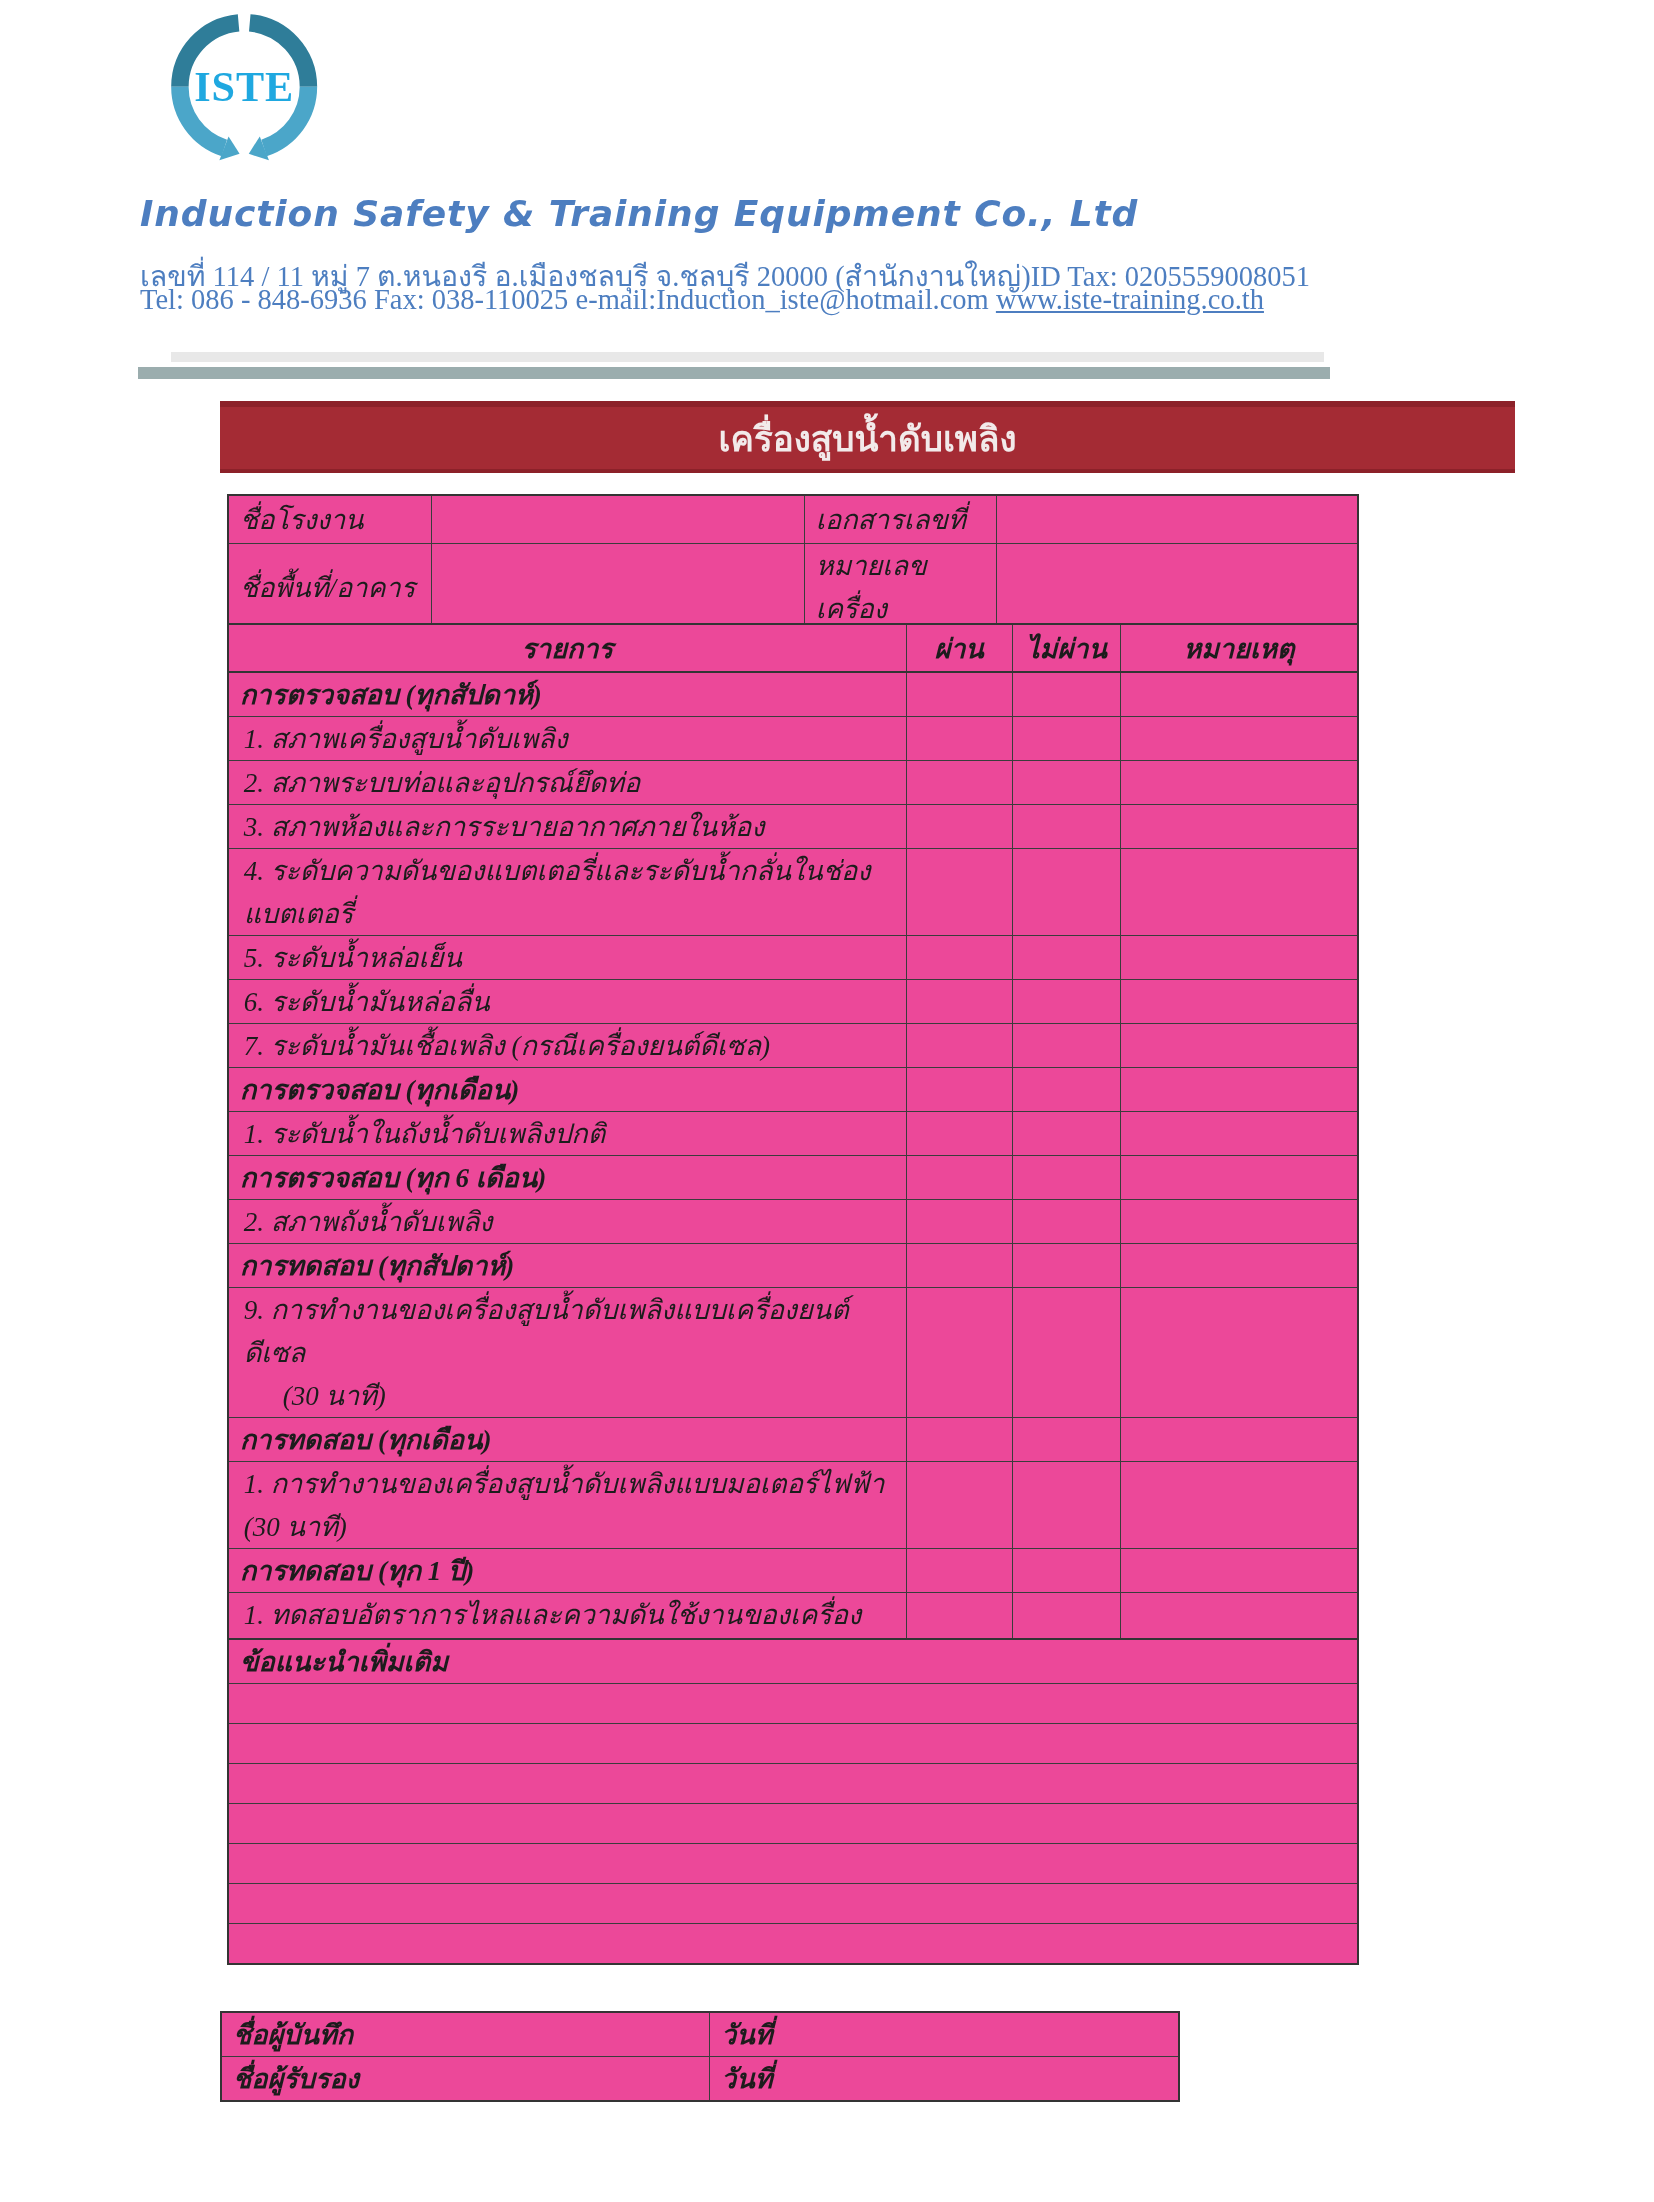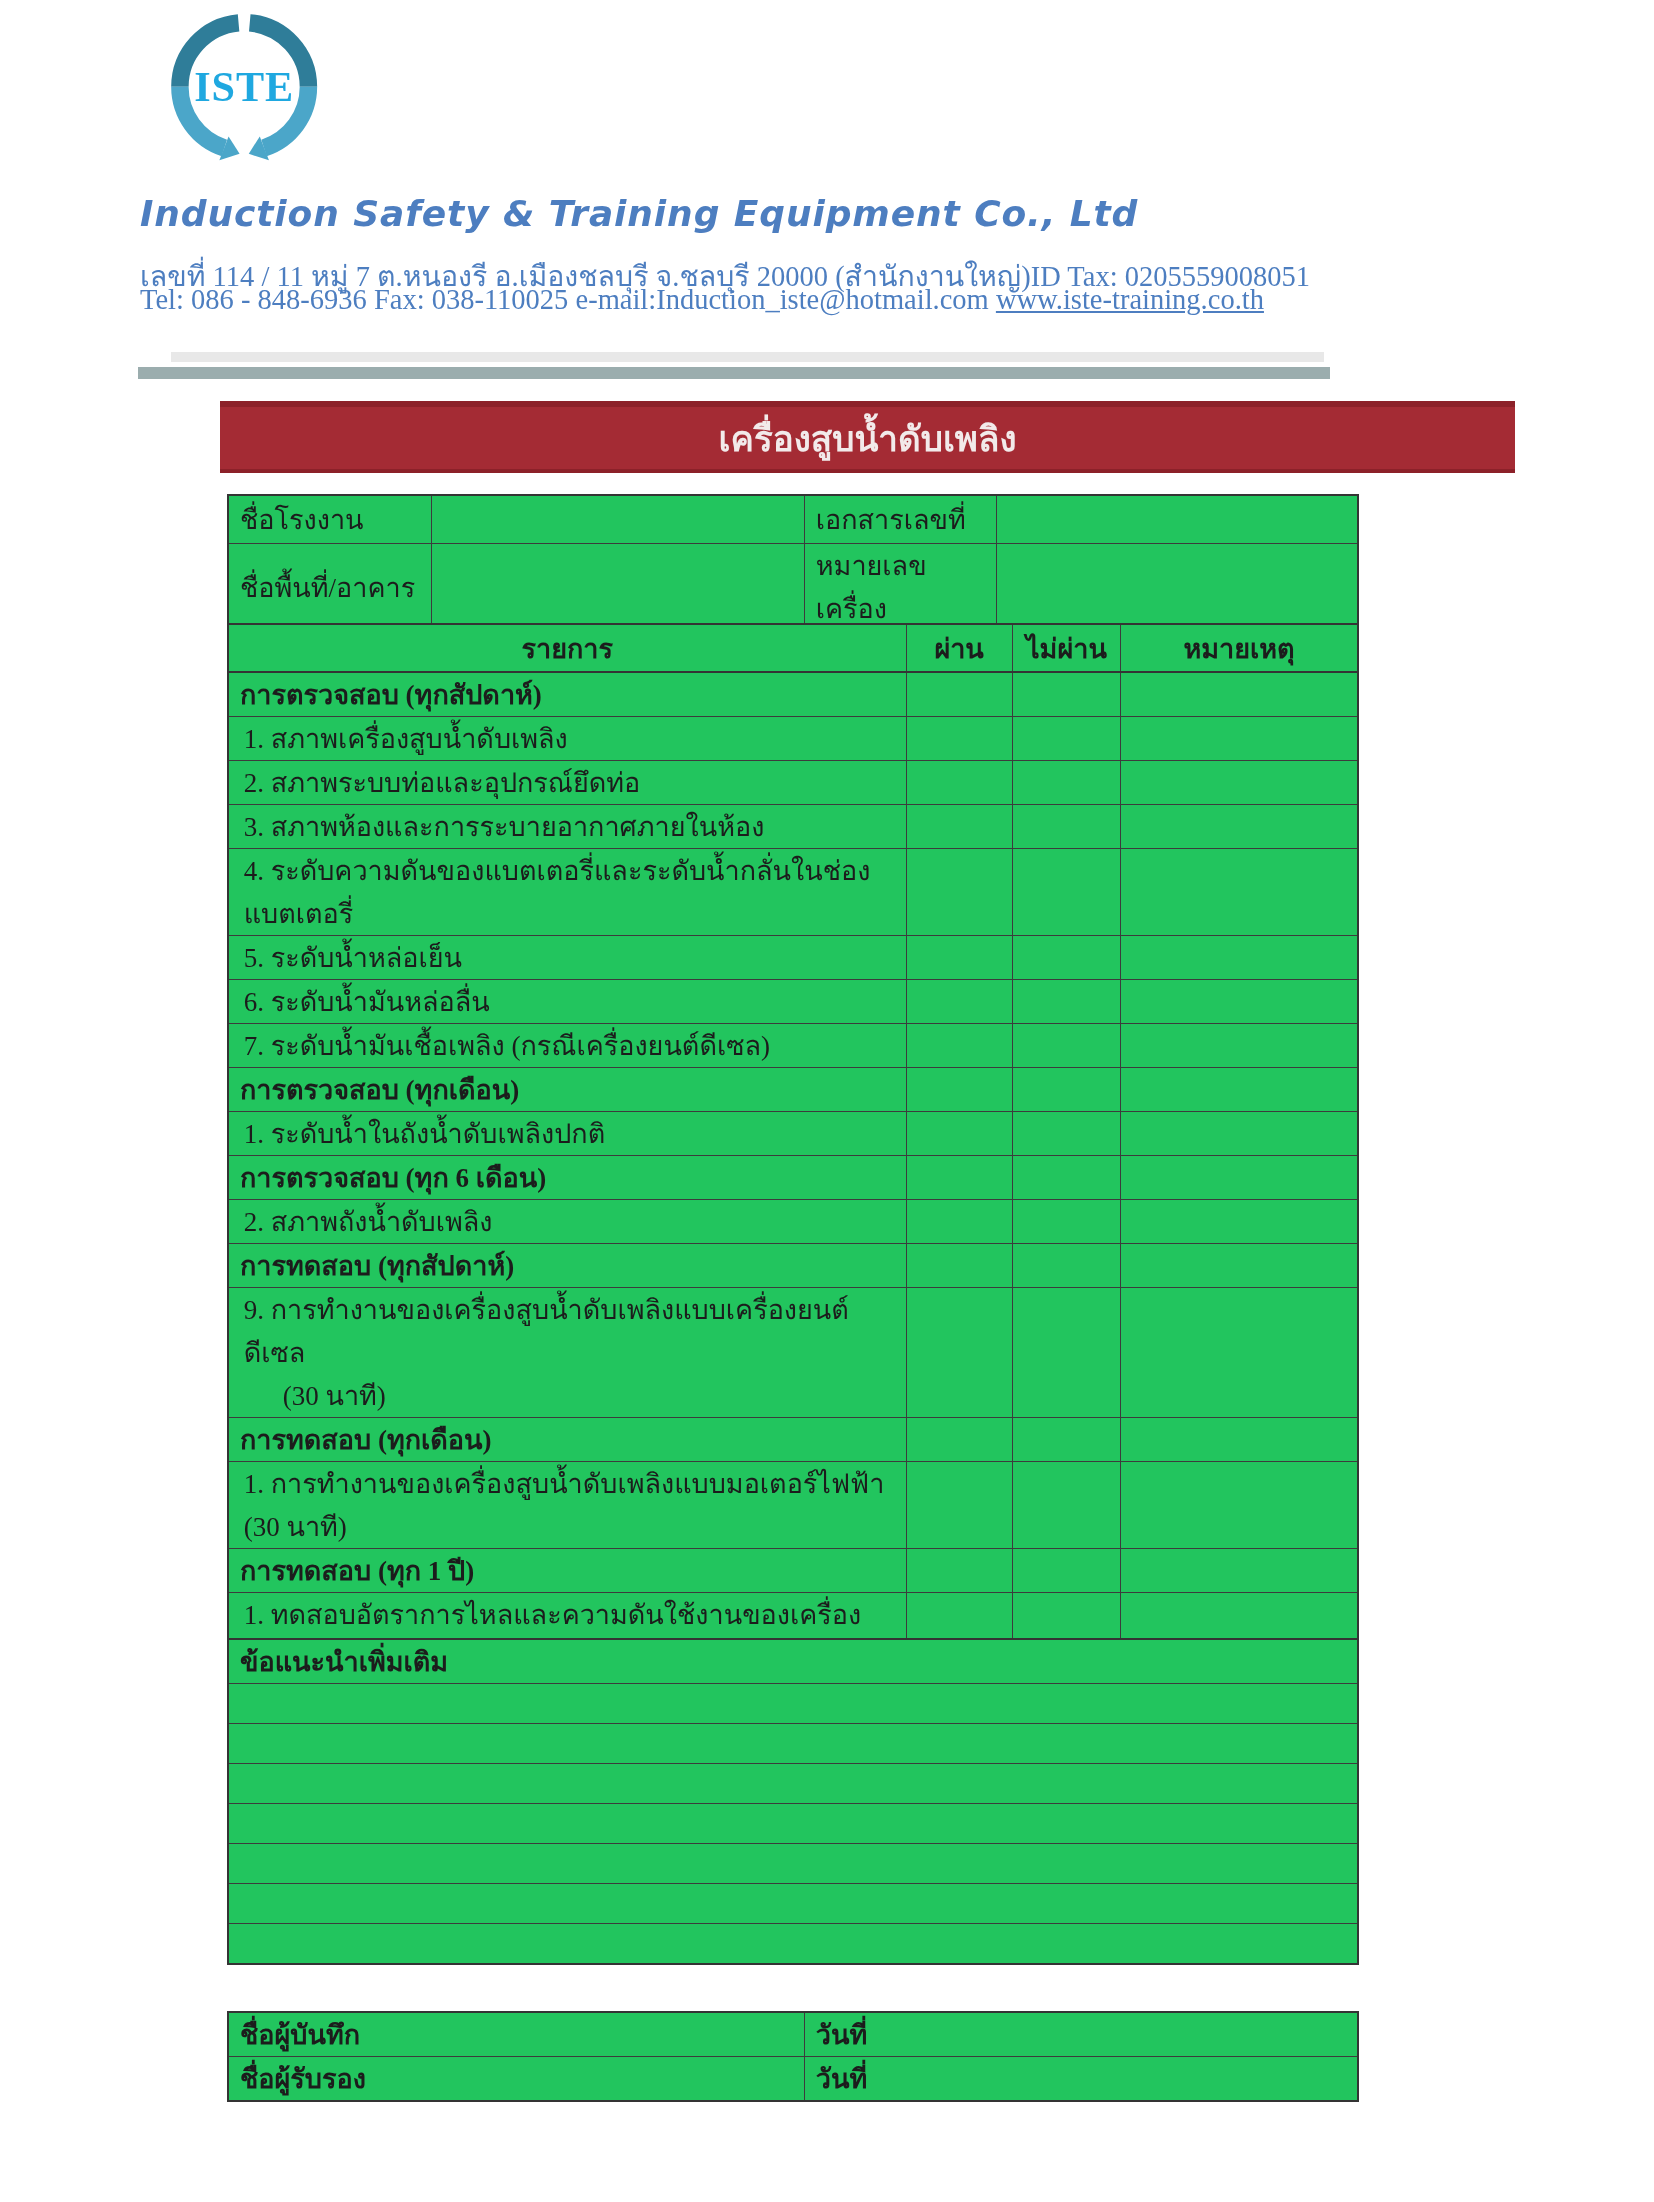--- a/index.html
+++ b/index.html
@@ -39,21 +39,21 @@
     position:absolute;left:220px;top:401px;width:1295px;height:62px;
     background:#a42b34;
     border-top:6.4px solid #8c2129;
     border-bottom:4.6px solid #8c2129;
     color:#f2eaea;
     font-size:35px;font-weight:700;
     display:flex;align-items:center;justify-content:center;
   }
 
   
-  table{border-collapse:collapse;table-layout:fixed;background:#22c55e;}
+  table{border-collapse:collapse;table-layout:fixed;background:#ec4899;font-style:italic;}
   td,th{border:1.8px solid #3c3c3c;padding:0 11px;font-size:27px;vertical-align:middle;overflow:hidden;}
   table{border:2.8px solid #343434;}
 
   
   .info-table{position:absolute;left:227px;top:494px;width:1132px;}
   .info-table td{height:47px;}
   .col-i1{width:18%;} .col-i2{width:33%;} .col-i3{width:17%;} .col-i4{width:32%;}
 
   
   .checklist-table{position:absolute;left:227px;top:623px;width:1132px;padding-left:27px;}
@@ -67,21 +67,21 @@
   .row-item .cell-desc{padding-left:14.7px;}
   .row-section .cell-desc{padding-left:11px;}
   .line2{padding-left:39px;}
 
   
   .recs-table{position:absolute;left:227px;top:1638px;width:1132px;}
   .recs-table td{height:39px;}
   .recs-table .recs-header{font-weight:700;}
 
   
-  .sig-table{position:absolute;left:227px;top:2011px;width:1132px;}
+  .sig-table{position:absolute;left:220px;top:2011px;width:960px;}
   .sig-table td{height:42px;font-weight:700;}
   .col-s1{width:51%;} .col-s2{width:49%;}
 </style>
 </head>
 <body>
 
 <div id="page">
 
   <svg class="logo" viewBox="0 0 244 196" xmlns="http://www.w3.org/2000/svg">
     <g>

